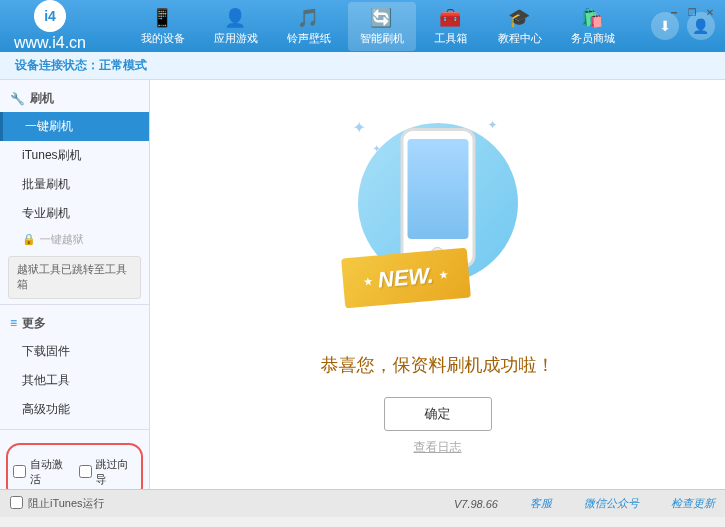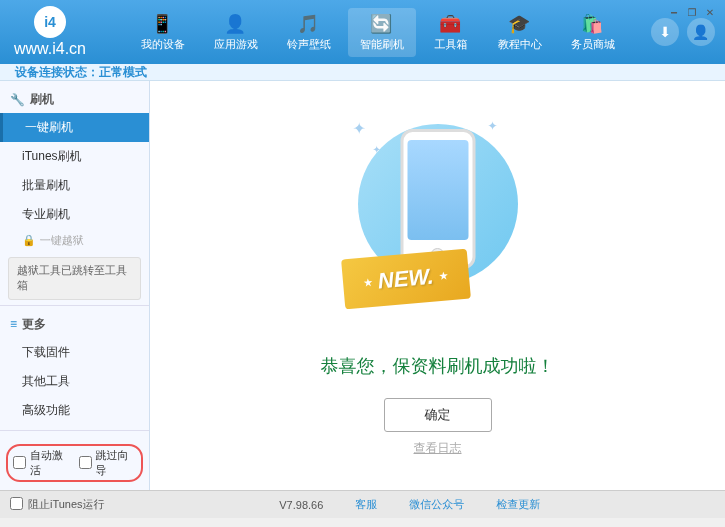--- a/index.html
+++ b/index.html
@@ -1,21 +1,21 @@
 <!DOCTYPE html>
 <html><head>
   <meta charset="utf-8">
   <style>
     * { margin: 0; padding: 0; box-sizing: border-box; }
     body { width: 725px; height: 527px; font-family: 'Microsoft YaHei', Arial, sans-serif; font-size: 12px; overflow: hidden; background: #f0f0f0; }
 
     
     .header {
       background: linear-gradient(180deg, #4da8e8 0%, #2a8fd4 100%);
-      height: 64px;
+      height: 52px;
       display: flex;
       align-items: center;
       padding: 0 10px;
     }
     .logo-area {
       display: flex;
       flex-direction: column;
       align-items: center;
       margin-right: 15px;
       min-width: 80px;
@@ -56,21 +56,21 @@
     }
     .win-btn {
       width: 14px; height: 14px;
       display: flex; align-items: center; justify-content: center;
       font-size: 10px; cursor: pointer; color: #555;
     }
 
     
     .sub-header {
       background: #e8f4ff;
-      height: 17px;
+      height: 28px;
       display: flex; align-items: center;
       padding: 0 15px;
       border-bottom: 1px solid #cce0f0;
       font-size: 12px; color: #333;
     }
     .sub-header span { color: #2a8fd4; font-weight: bold; }
 
     
     .main-layout {
       display: flex;
@@ -182,42 +182,42 @@
       display: flex; align-items: center; gap: 5px;
     }
     .new-ribbon .star { color: #fff; font-size: 11px; }
     .new-ribbon .new-text {
       color: #fff; font-size: 22px; font-weight: 900;
       font-style: italic; text-shadow: 1px 1px 2px rgba(0,0,0,0.2);
     }
 
     
     .success-text {
-      font-size: 18px; color: #15803d; margin-bottom: 20px;
+      font-size: 18px; color: #a16207; margin-bottom: 20px;
       font-weight: normal;
     }
     .confirm-btn {
       background: #fff;
       border: 1px solid #aaa;
       border-radius: 3px;
       padding: 7px 40px;
       font-size: 13px; cursor: pointer; color: #333;
       margin-bottom: 8px;
     }
     .log-link {
       color: #aaa; font-size: 12px; cursor: pointer; text-decoration: underline;
     }
     .sidebar-check-item {
       display: flex; align-items: center; gap: 4px;
       font-size: 11px; color: #333; cursor: pointer;
     }
     .red-box {
       border: 2px solid #e55;
       border-radius: 14px;
-      padding: 2px 5px;
+      padding: 12px 5px;
       display: flex; gap: 8px; align-items: center;
     }
   </style>
 </head>
 <body>
 
 <div style="position:relative; width:725px; height:527px; overflow:hidden;">
 
   <div class="win-controls">
     <div class="win-btn">🗕</div>
@@ -371,21 +371,21 @@
       <div class="log-link">查看日志</div>
 
     </div>
   </div>
 
   <div style="height:28px; background:#e8e8e8; border-top:1px solid #ccc; display:flex; align-items:center; padding:0 10px; font-size:11px; color:#555;">
     <div style="display:flex; align-items:flex-start; gap:5px;">
       <input type="checkbox" style="">
       <span>阻止iTunes运行</span>
     </div>
-    <div style="flex:1; display:flex; justify-content:center; align-items:center; gap:32px;">
+    <div style="flex:1; display:flex; justify-content:flex-end; align-items:center; gap:32px;font-style:italic;">
       <span>V7.98.66</span>
       <span style="cursor:pointer; color:#2a8fd4;">客服</span>
       <span style="cursor:pointer; color:#2a8fd4;">微信公众号</span>
       <span style="cursor:pointer; color:#2a8fd4;">检查更新</span>
     </div>
   </div>
 
 </div>
 
 </body></html>

